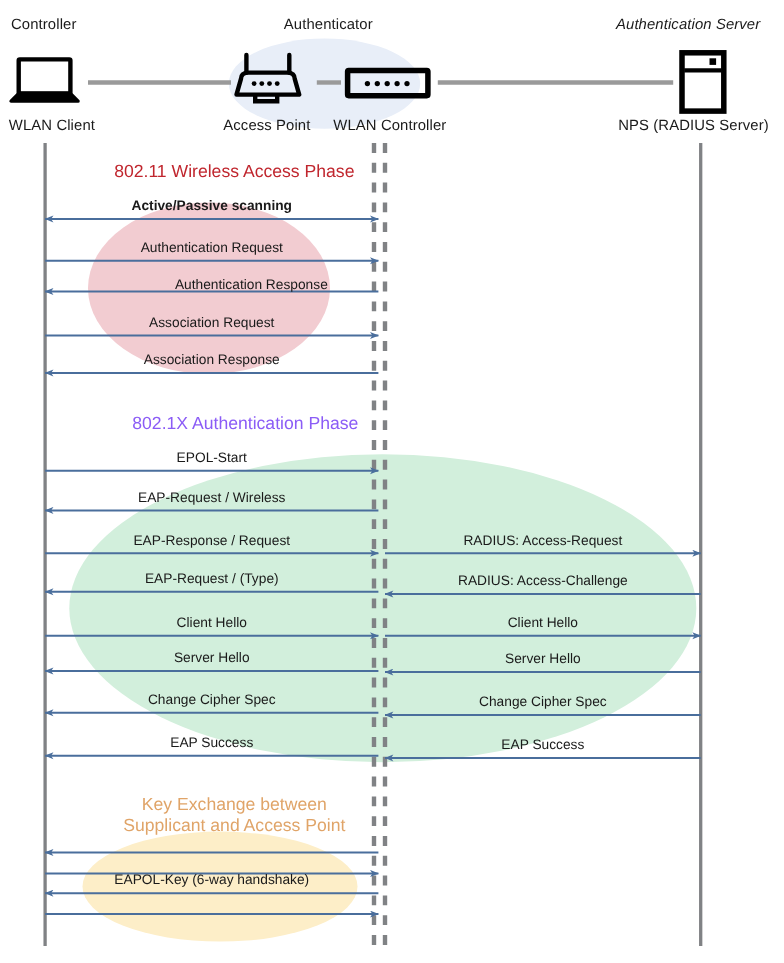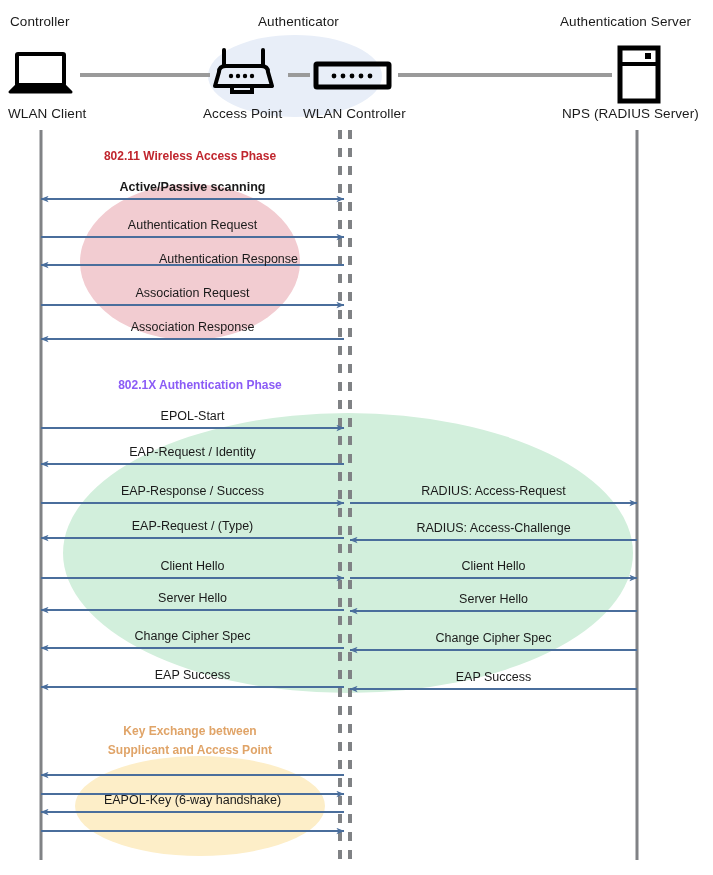--- a/index.html
+++ b/index.html
@@ -13,22 +13,22 @@
 
   .node-title{
     position:absolute;font-size:13.5px;color:#1a1a1a;
     white-space:nowrap;letter-spacing:0.1px;
   }
   .node-sub{
     position:absolute;font-size:13.5px;color:#1a1a1a;
     white-space:nowrap;letter-spacing:0.1px;
   }
   .phase-label{
-    position:absolute;font-size:12px;font-weight:700;
-    text-align:center;white-space:nowrap;line-height:19px;
+    position:absolute;font-size:16px;font-weight:400;
+    text-align:center;white-space:nowrap;line-height:19px;margin-left:23px;
   }
   .msg-label{
     position:absolute;font-size:12.5px;color:#1a1a1a;
     text-align:center;white-space:nowrap;
     transform:translate(-50%,0);
   }
 </style>
 </head>
 <body>
 
@@ -121,38 +121,38 @@
       </g>
   </svg>
 
   <div id="labels-layer">
       <div class="msg-label" style="left: 192.5px; top: 180px; font-weight: bold;">Active/Passive scanning</div>
       <div class="msg-label" style="left: 192.5px; top: 218px;">Authentication Request</div>
       <div class="msg-label" style="left: 192.5px; top: 252px; margin-left: 36px;">Authentication Response</div>
       <div class="msg-label" style="left: 192.5px; top: 286px;">Association Request</div>
       <div class="msg-label" style="left: 192.5px; top: 320px;">Association Response</div>
       <div class="msg-label" style="left: 192.5px; top: 409px; text-align: right;">EPOL-Start</div>
-      <div class="msg-label" style="left: 192.5px; top: 445px;">EAP-Request / Identity</div>
-      <div class="msg-label" style="left: 192.5px; top: 484px;">EAP-Response / Success</div>
+      <div class="msg-label" style="left: 192.5px; top: 445px;">EAP-Request / Wireless</div>
+      <div class="msg-label" style="left: 192.5px; top: 484px;">EAP-Response / Request</div>
       <div class="msg-label" style="left: 192.5px; top: 519px;">EAP-Request / (Type)</div>
       <div class="msg-label" style="left: 192.5px; top: 559px;">Client Hello</div>
       <div class="msg-label" style="left: 192.5px; top: 591px;">Server Hello</div>
       <div class="msg-label" style="left: 192.5px; top: 629px;">Change Cipher Spec</div>
       <div class="msg-label" style="left: 192.5px; top: 668px;">EAP Success</div>
       <div class="msg-label" style="left: 493.5px; top: 484px;">RADIUS: Access-Request</div>
       <div class="msg-label" style="left: 493.5px; top: 521px;">RADIUS: Access-Challenge</div>
       <div class="msg-label" style="left: 493.5px; top: 559px;">Client Hello</div>
       <div class="msg-label" style="left: 493.5px; top: 592px;">Server Hello</div>
       <div class="msg-label" style="left: 493.5px; top: 631px;">Change Cipher Spec</div>
       <div class="msg-label" style="left: 493.5px; top: 670px;">EAP Success</div>
       <div class="msg-label" style="left: 192.5px; top: 793px;">EAPOL-Key (6-way handshake)</div>
       <div class="node-title" style="left: 10px; top: 14px;">Controller</div>
       <div class="node-sub" style="left: 8px; top: 106px;">WLAN Client</div>
       <div class="node-title" style="left: 258px; top: 14px;">Authenticator</div>
       <div class="node-sub" style="left: 203px; top: 106px;">Access Point</div>
       <div class="node-sub" style="left: 303px; top: 106px;">WLAN Controller</div>
-      <div class="node-title" style="left: 560px; top: 14px;">Authentication Server</div>
+      <div class="node-title" style="left: 560px; top: 14px; font-style: italic;">Authentication Server</div>
       <div class="node-sub" style="left: 562px; top: 106px;">NPS (RADIUS Server)</div>
       <div class="phase-label" style="left: 40px; width: 300px; top: 147px; color: rgb(192, 38, 46);">802.11 Wireless Access Phase</div>
       <div class="phase-label" style="left: 50px; width: 300px; top: 376px; color: #8b5cf6;">802.1X Authentication Phase</div>
       <div class="phase-label" style="left: 40px; width: 300px; top: 722px; color: rgb(224, 164, 104);">Key Exchange between<br>Supplicant and Access Point</div>
     </div>
 </div>
 
 </body></html>

